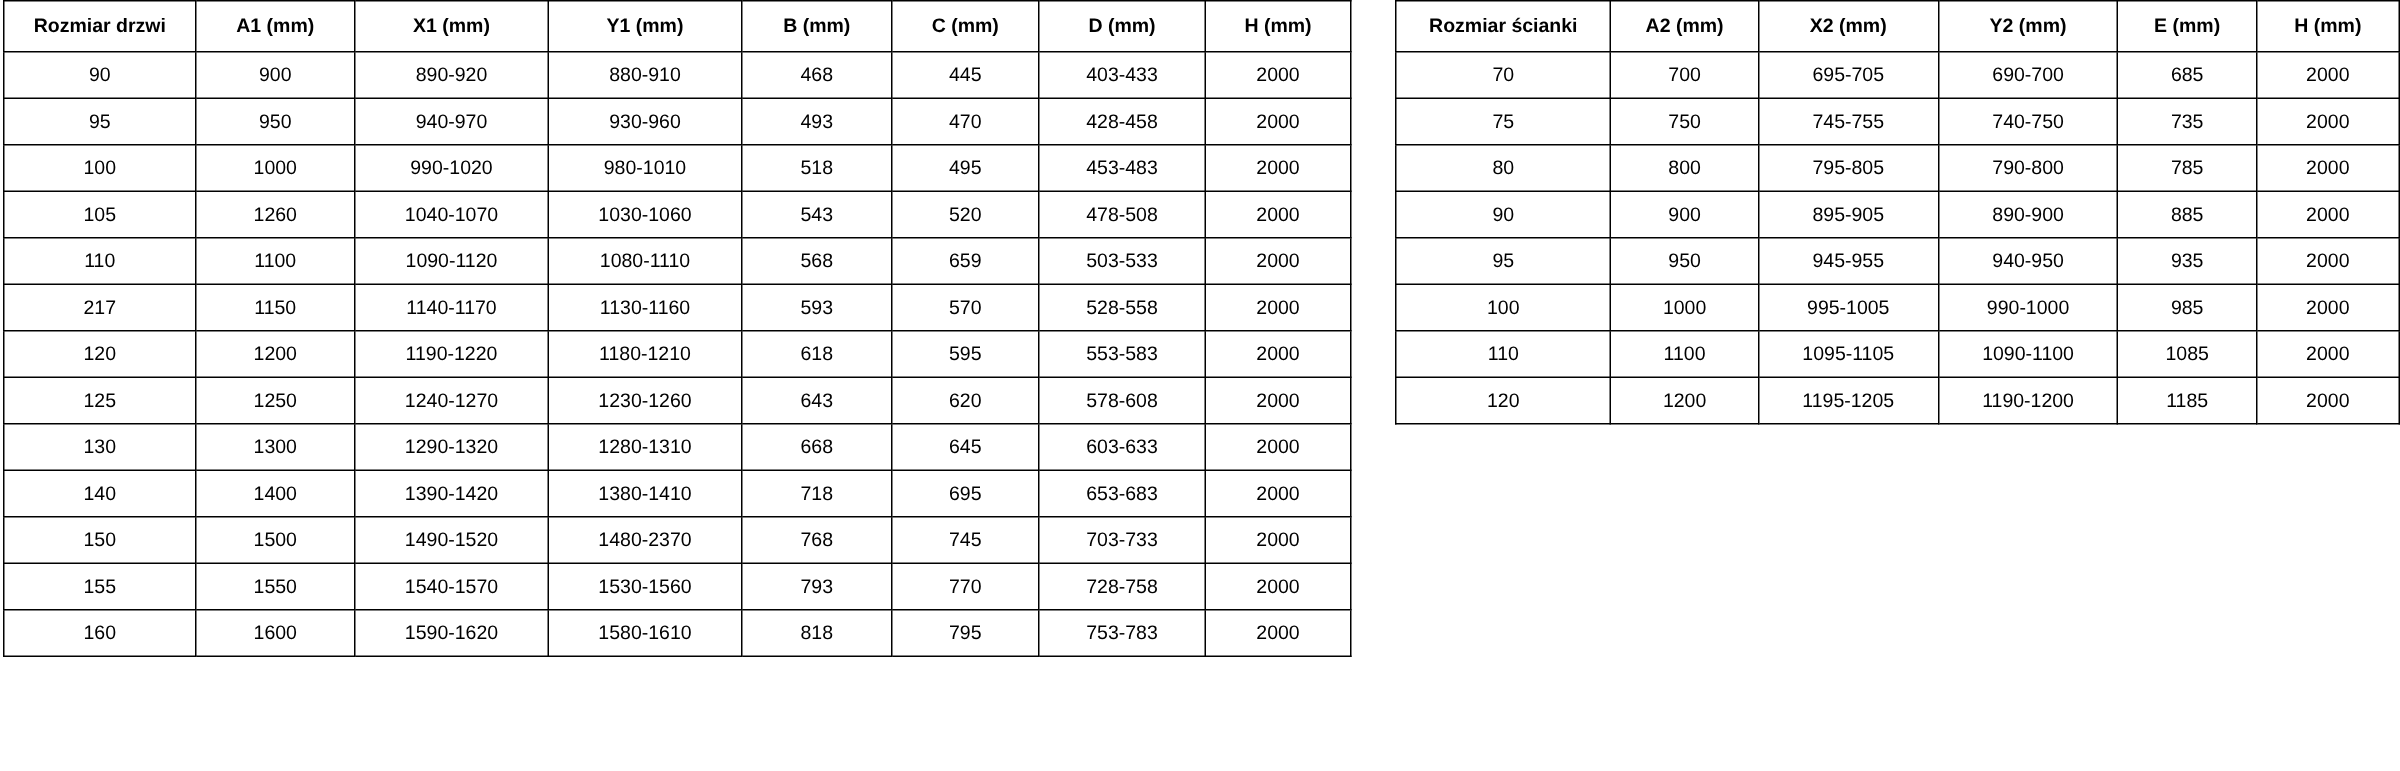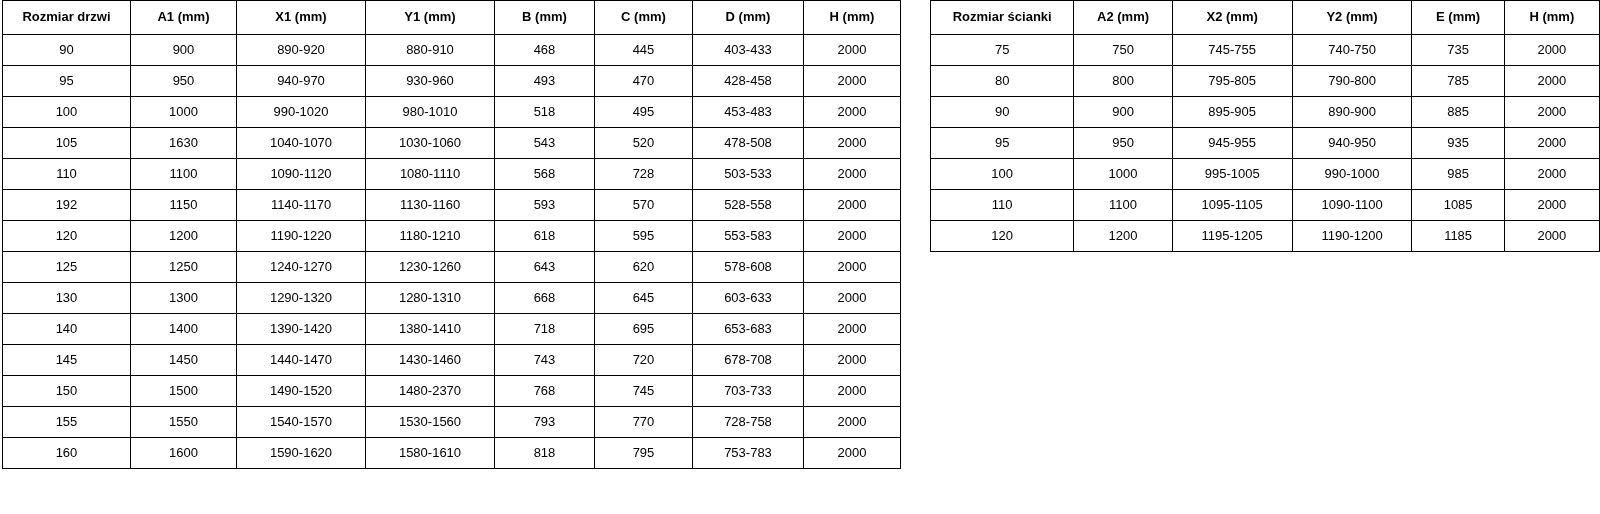--- a/index.html
+++ b/index.html
@@ -122,40 +122,40 @@
             <td>1000</td>
             <td>990-1020</td>
             <td>980-1010</td>
             <td>518</td>
             <td>495</td>
             <td>453-483</td>
             <td>2000</td>
           </tr>
           <tr>
             <td>105</td>
-            <td>1630</td>
+            <td>1260</td>
             <td>1040-1070</td>
             <td>1030-1060</td>
             <td>543</td>
             <td>520</td>
             <td>478-508</td>
             <td>2000</td>
           </tr>
           <tr>
             <td>110</td>
             <td>1100</td>
             <td>1090-1120</td>
             <td>1080-1110</td>
             <td>568</td>
-            <td>728</td>
+            <td>659</td>
             <td>503-533</td>
             <td>2000</td>
           </tr>
           <tr>
-            <td>192</td>
+            <td>217</td>
             <td>1150</td>
             <td>1140-1170</td>
             <td>1130-1160</td>
             <td>593</td>
             <td>570</td>
             <td>528-558</td>
             <td>2000</td>
           </tr>
           <tr>
             <td>120</td>
@@ -188,30 +188,20 @@
             <td>2000</td>
           </tr>
           <tr>
             <td>140</td>
             <td>1400</td>
             <td>1390-1420</td>
             <td>1380-1410</td>
             <td>718</td>
             <td>695</td>
             <td>653-683</td>
-            <td>2000</td>
-          </tr>
-          <tr>
-            <td>145</td>
-            <td>1450</td>
-            <td>1440-1470</td>
-            <td>1430-1460</td>
-            <td>743</td>
-            <td>720</td>
-            <td>678-708</td>
             <td>2000</td>
           </tr>
           <tr>
             <td>150</td>
             <td>1500</td>
             <td>1490-1520</td>
             <td>1480-2370</td>
             <td>768</td>
             <td>745</td>
             <td>703-733</td>
@@ -256,20 +246,28 @@
             <th>Rozmiar ścianki</th>
             <th>A2 (mm)</th>
             <th>X2 (mm)</th>
             <th>Y2 (mm)</th>
             <th>E (mm)</th>
             <th>H (mm)</th>
           </tr>
       </thead>
       <tbody>
           <tr>
+            <td>70</td>
+            <td>700</td>
+            <td>695-705</td>
+            <td>690-700</td>
+            <td>685</td>
+            <td>2000</td>
+          </tr>
+          <tr>
             <td>75</td>
             <td>750</td>
             <td>745-755</td>
             <td>740-750</td>
             <td>735</td>
             <td>2000</td>
           </tr>
           <tr>
             <td>80</td>
             <td>800</td>

